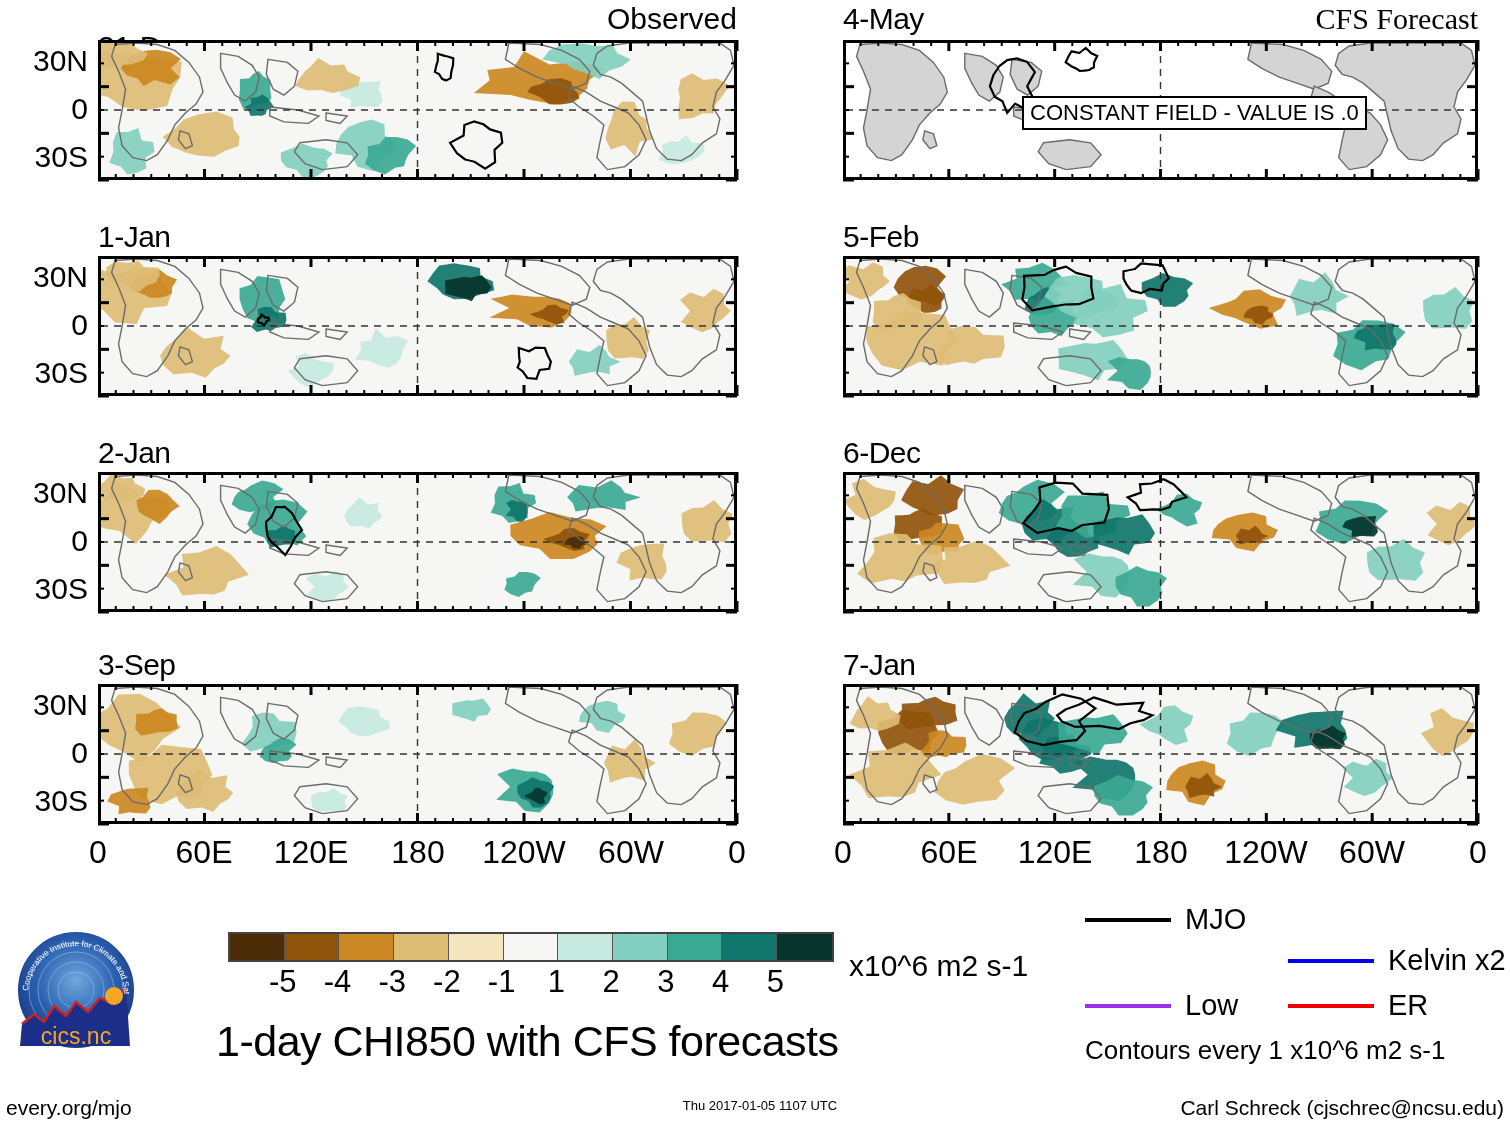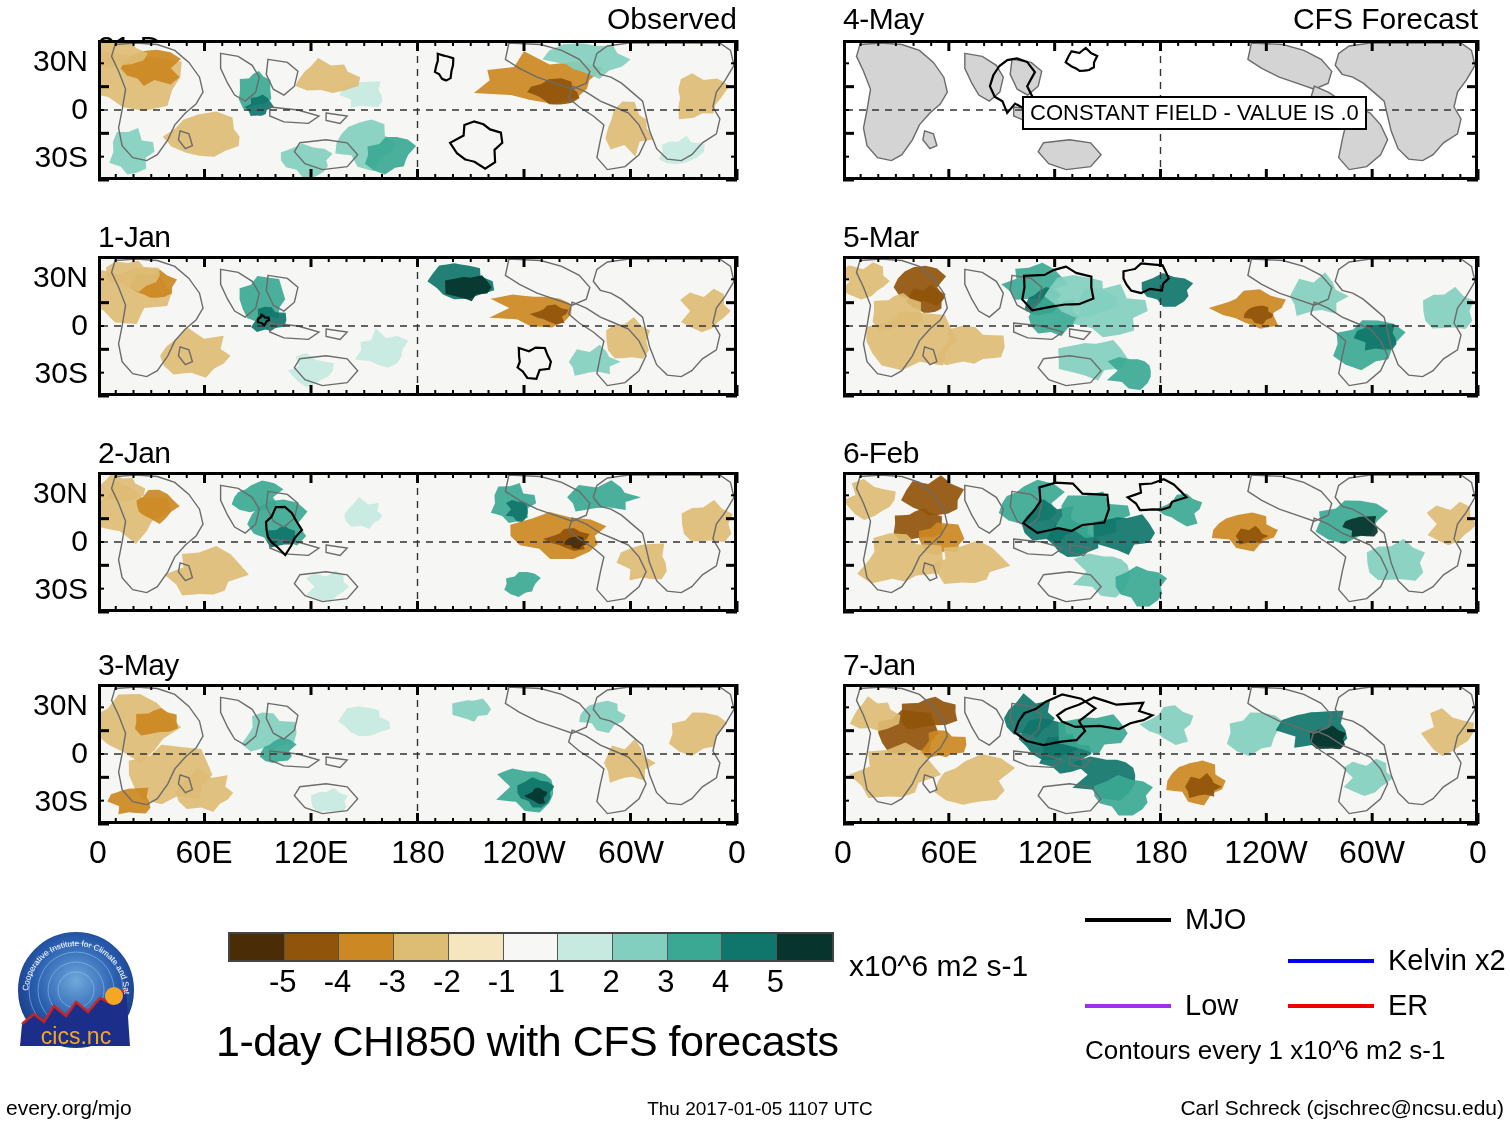--- a/index.html
+++ b/index.html
@@ -31,42 +31,42 @@
   .cbunit{position:absolute;font-size:30px;line-height:30px;}
 
   
   .legrow{position:absolute;display:flex;align-items:center;}
   .legline{width:86px;height:4px;margin-right:14px;}
   .leglabel{font-size:29px;line-height:29px;}
   .legnote{position:absolute;font-size:26px;line-height:26px;}
 
   .bigtitle{position:absolute;font-size:43px;line-height:43px;letter-spacing:-0.5px;}
   .footL{position:absolute;font-size:21px;}
-  .footC{position:absolute;font-size:19px;transform:translateX(-50%);text-align:right;}
+  .footC{position:absolute;font-size:13px;transform:translateX(-50%);text-align:right;}
   .footR{position:absolute;font-size:21px;text-align:right;}
 
   #logo{position:absolute;width:124px;height:124px;}
   .const-box{position:absolute;background:#fff;border:2px solid #000;
              font-size:22px;line-height:22px;padding:4px 6px;white-space:nowrap;}
 </style>
 </head>
 <body>
 
 <div class="panel-title" style="left:98px;top:4px;margin-top:28px;">31-Dec</div>
 <div class="panel-colhead" style="left:437px;top:4px;width:300px;">Observed</div>
 
 <div class="panel-title" style="left:98px;top:222px;">1-Jan</div>
 <div class="panel-title" style="left:98px;top:438px;">2-Jan</div>
-<div class="panel-title" style="left:98px;top:650px;">3-May</div>
+<div class="panel-title" style="left:98px;top:650px;">3-Sep</div>
 
 <div class="panel-title" style="left:843px;top:4px;">4-May</div>
-<div class="panel-colhead" style="left:1178px;top:4px;width:300px;">CFS Forecast</div>
-
-<div class="panel-title" style="left:843px;top:222px;">5-Mar</div>
-<div class="panel-title" style="left:843px;top:438px;">6-Feb</div>
+<div class="panel-colhead" style="left:1178px;top:4px;width:300px;font-family:Liberation Serif, serif;">CFS Forecast</div>
+
+<div class="panel-title" style="left:843px;top:222px;">5-Feb</div>
+<div class="panel-title" style="left:843px;top:438px;">6-Dec</div>
 <div class="panel-title" style="left:843px;top:650px;">7-Jan</div>
 
 <div class="ylab" style="left:2px;top:46px;">30N</div>
 <div class="ylab" style="left:2px;top:94px;">0</div>
 <div class="ylab" style="left:2px;top:142px;">30S</div>
 
 <div class="ylab" style="left:2px;top:262px;">30N</div>
 <div class="ylab" style="left:2px;top:310px;">0</div>
 <div class="ylab" style="left:2px;top:358px;">30S</div>
 

